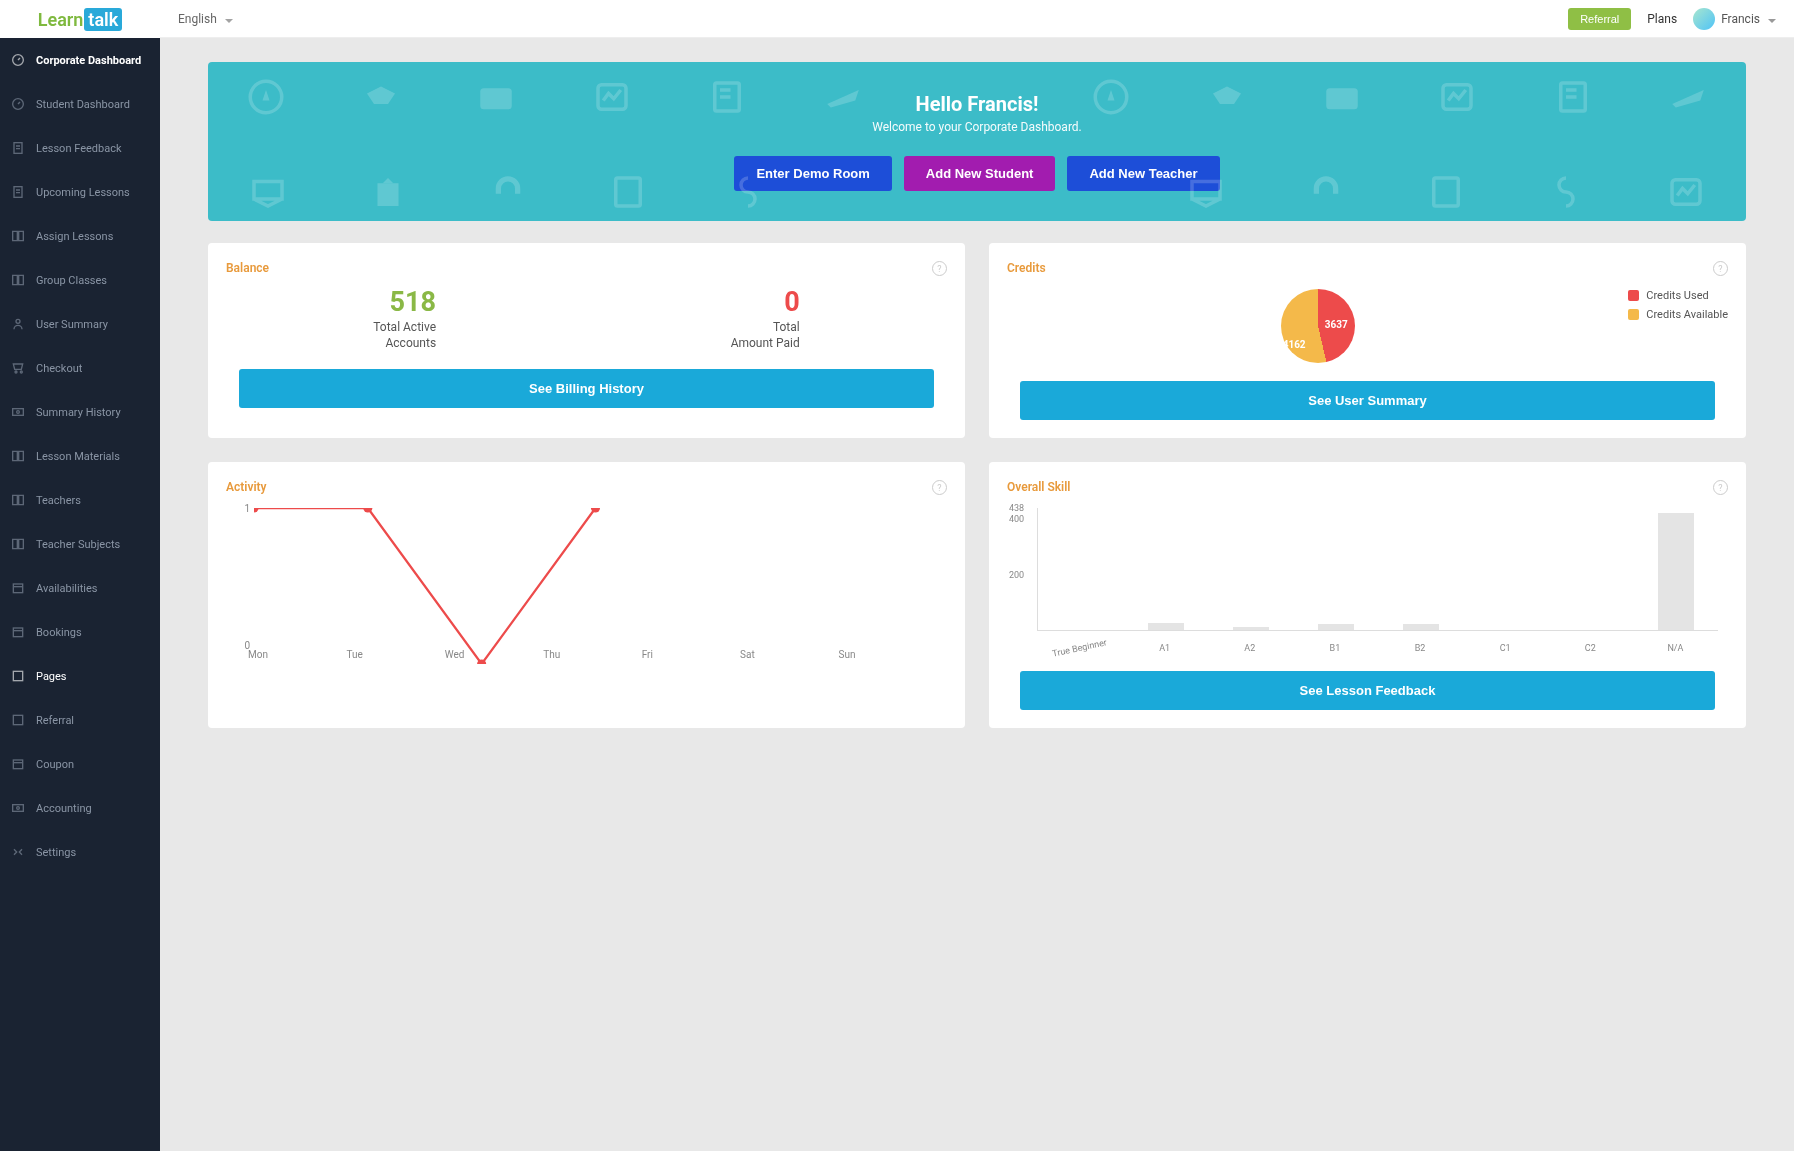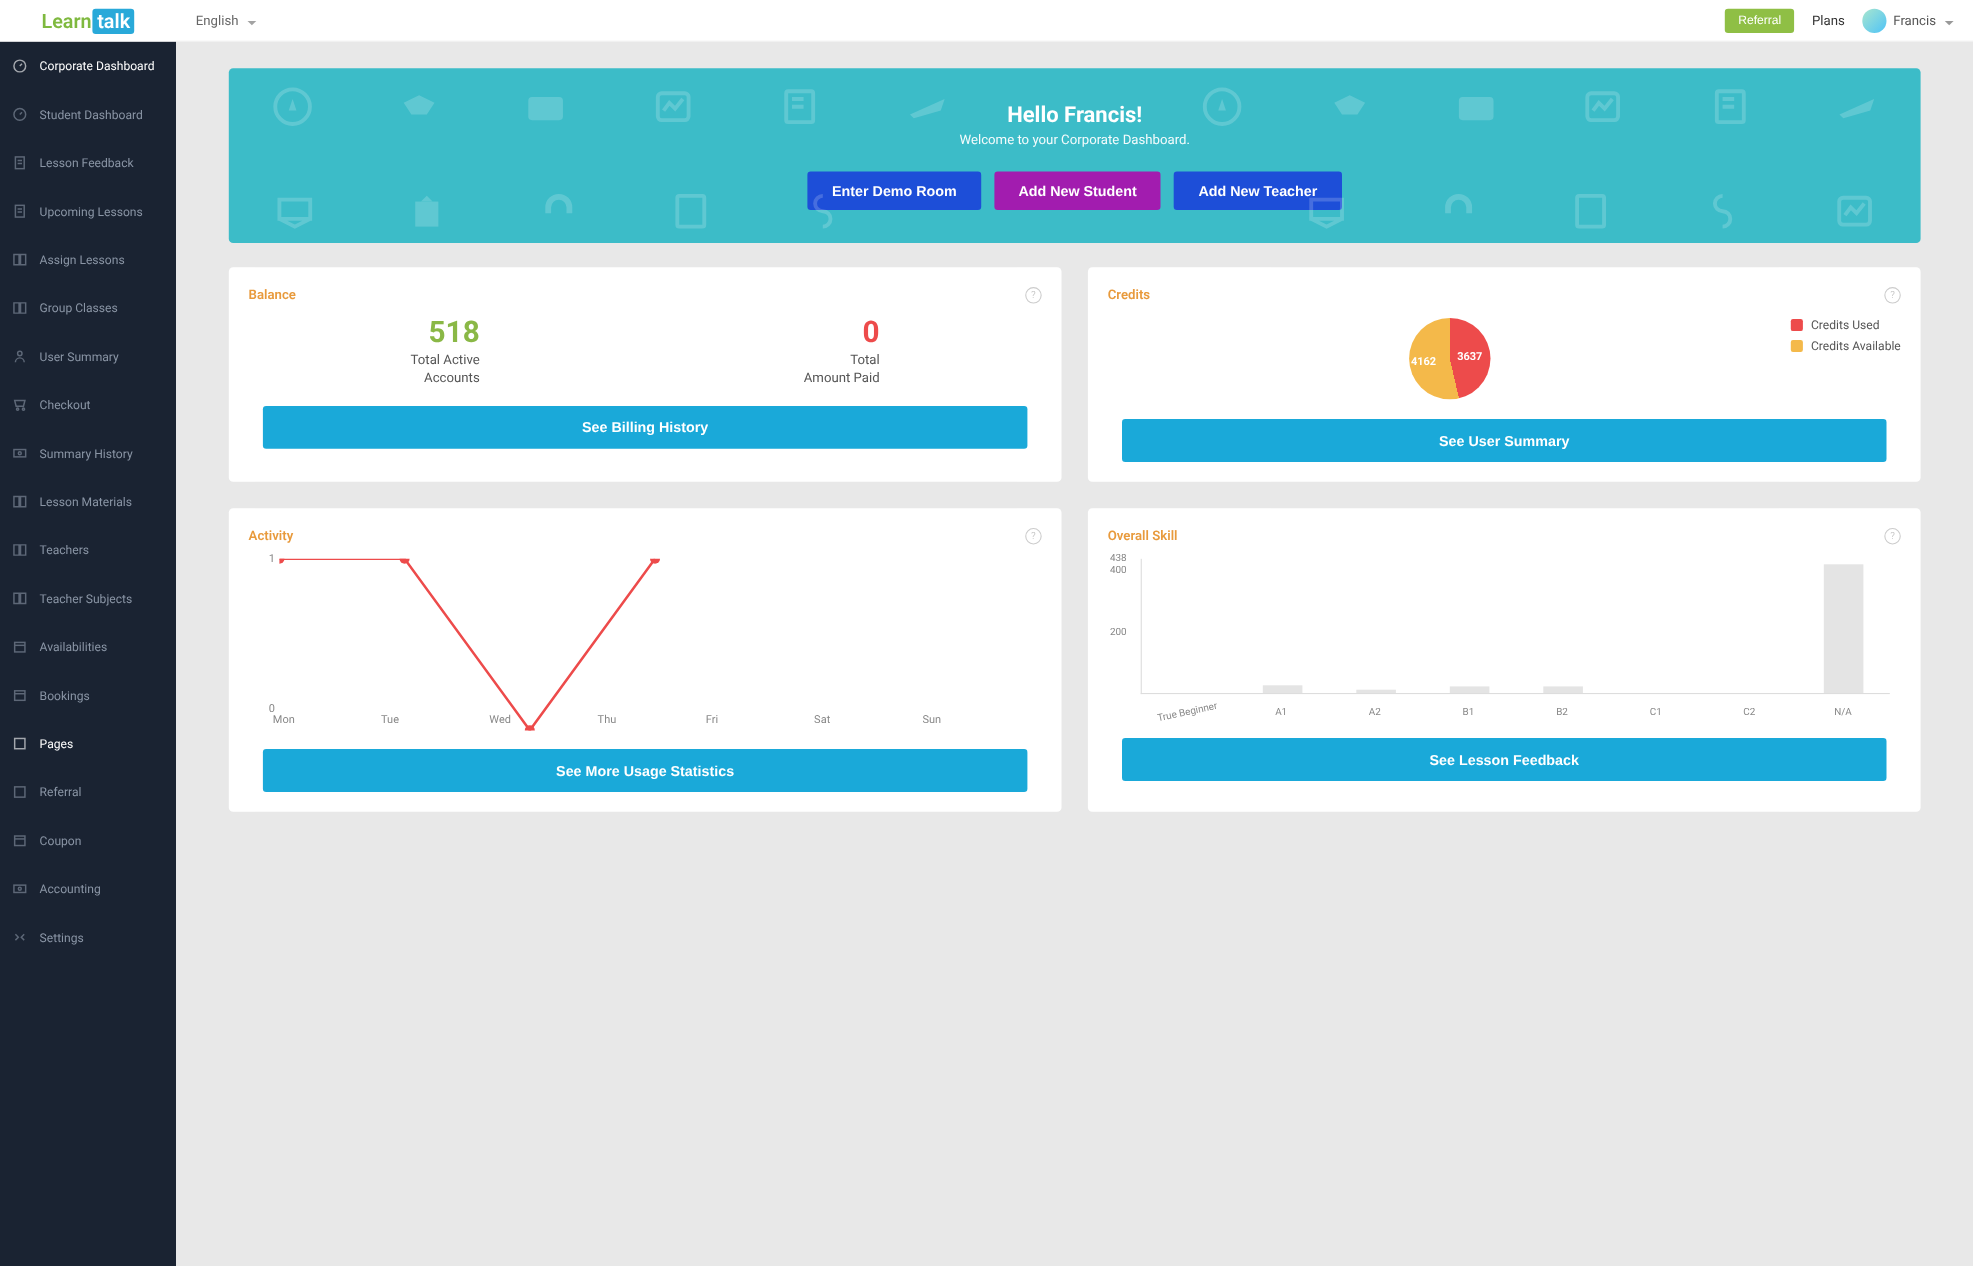--- a/index.html
+++ b/index.html
@@ -6,21 +6,21 @@
 body { font-family: -apple-system, BlinkMacSystemFont, "Segoe UI", Roboto, sans-serif; background: #e8e8e8; color: #555; }
 .app { display: flex; min-height: 100vh; }
 
 
 .sidebar { width: 160px; background: #1a2332; color: #8a95a5; flex-shrink: 0; }
 .logo { background: #fff; height: 38px; display: flex; align-items: center; justify-content: center; }
 .logo-text { font-size: 18px; font-weight: 600; }
 .logo-learn { color: #7fb93f; }
 .logo-talk { background: #29a9d9; color: #fff; padding: 1px 4px; border-radius: 3px; margin-left: 1px; }
 .nav-item { display: flex; align-items: center; padding: 14px 10px; font-size: 11px; cursor: pointer; gap: 10px; }
-.nav-item.active { color: #fff; font-weight: 400; }
+.nav-item.active { color: #fff; font-weight: 700; }
 .nav-item.active2 { color: #fff; }
 .nav-icon { width: 16px; height: 16px; display: inline-flex; align-items: center; justify-content: center; opacity: 0.6; }
 
 
 .main { flex: 1; display: flex; flex-direction: column; }
 .topbar { background: #fff; height: 38px; display: flex; align-items: center; justify-content: space-between; padding: 0 18px; border-bottom: 1px solid #eee; }
 .topbar-left { display: flex; align-items: center; gap: 6px; font-size: 12px; color: #666; cursor: pointer; }
 .topbar-right { display: flex; align-items: center; gap: 16px; }
 .btn-referral { background: #8fbf45; color: #fff; border: none; padding: 5px 12px; border-radius: 3px; font-size: 11px; cursor: pointer; }
 .plans-link { font-size: 12px; color: #333; cursor: pointer; }
@@ -56,21 +56,21 @@
 .stat-val.green { color: #8ab846; }
 .stat-val.red { color: #ed4b4b; }
 .stat-label { font-size: 12px; color: #555; line-height: 1.3; margin-top: 4px; }
 
 
 .credits-body { display: flex; align-items: flex-start; justify-content: space-between; }
 .pie-wrap { flex: 1; display: flex; justify-content: center; position: relative; }
 .pie { width: 74px; height: 74px; border-radius: 50%; background: conic-gradient(#ed4b4b 0deg 167deg, #f4b94a 167deg 360deg); position: relative; }
 .pie-label { position: absolute; font-size: 10px; font-weight: 700; color: #fff; }
 .pie-label.l1 { top: 30px; right: 7px; }
-.pie-label.l2 { top: 35px; left: 2px; }
+.pie-label.l2 { top: 50px; left: 2px; }
 .legend { font-size: 11px; color: #555; }
 .legend-item { display: flex; align-items: center; gap: 7px; margin-bottom: 6px; }
 .legend-sw { width: 11px; height: 11px; border-radius: 2px; }
 
 
 .chart-area { position: relative; height: 155px; margin: 10px 10px 0; }
 .y-axis { position: absolute; left: 0; top: 0; bottom: 18px; width: 14px; }
 .y-tick { position: absolute; right: 0; font-size: 10px; color: #888; transform: translateY(-50%); }
 .plot { position: absolute; left: 18px; right: 0; top: 0; bottom: 18px; }
 .x-axis { position: absolute; left: 18px; right: 0; bottom: 0; height: 14px; display: flex; }
@@ -435,21 +435,20 @@
             <div class="x-axis">
                 <span class="x-tick">Mon</span>
                 <span class="x-tick">Tue</span>
                 <span class="x-tick">Wed</span>
                 <span class="x-tick">Thu</span>
                 <span class="x-tick">Fri</span>
                 <span class="x-tick">Sat</span>
                 <span class="x-tick">Sun</span>
               </div>
           </div>
-          <button class="card-btn">See More Usage Statistics</button>
         </div>
 
         <div class="card">
           <div class="card-title">Overall Skill</div>
           <span class="help-icon">?</span>
           <div class="skill-chart">
             <div class="skill-plot">
                 <div class="skill-bar-slot">
                   <div class="skill-bar" style="height: 0%;"></div>
                 </div>

